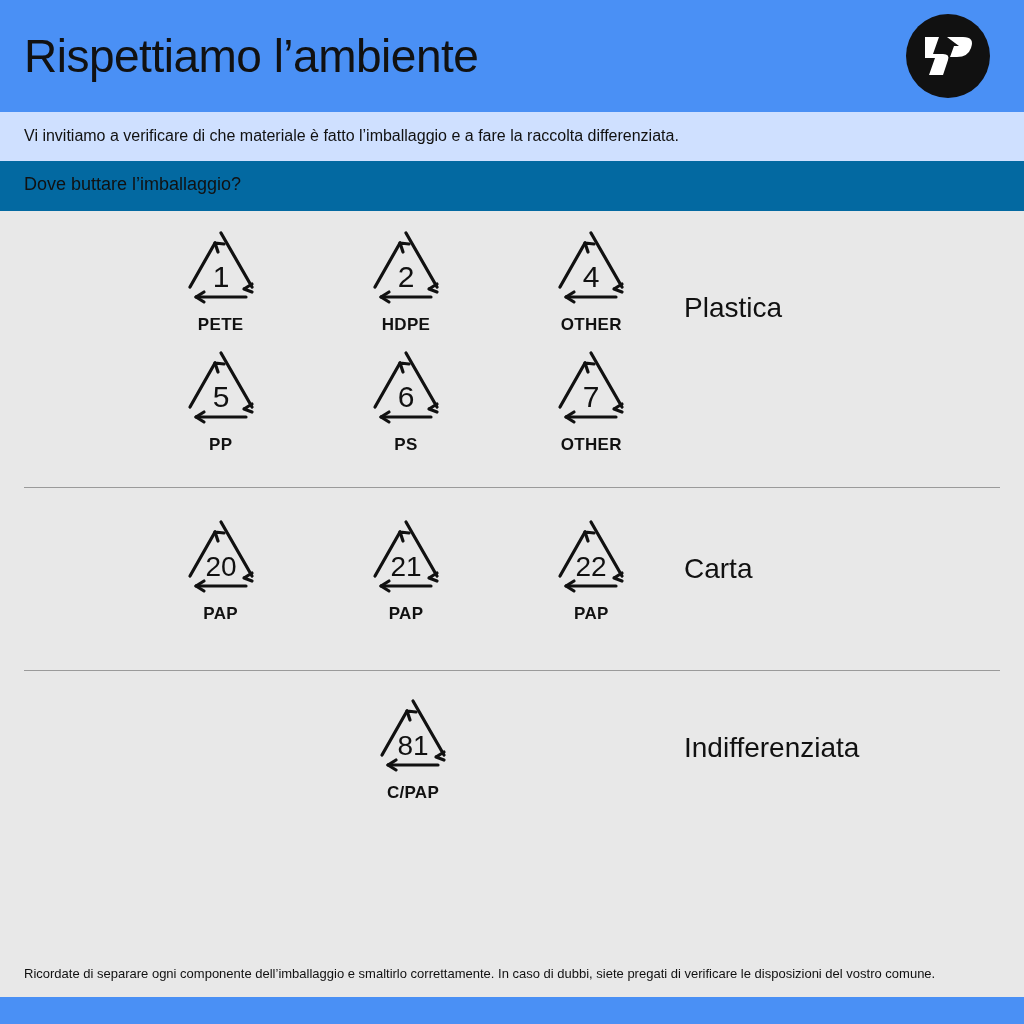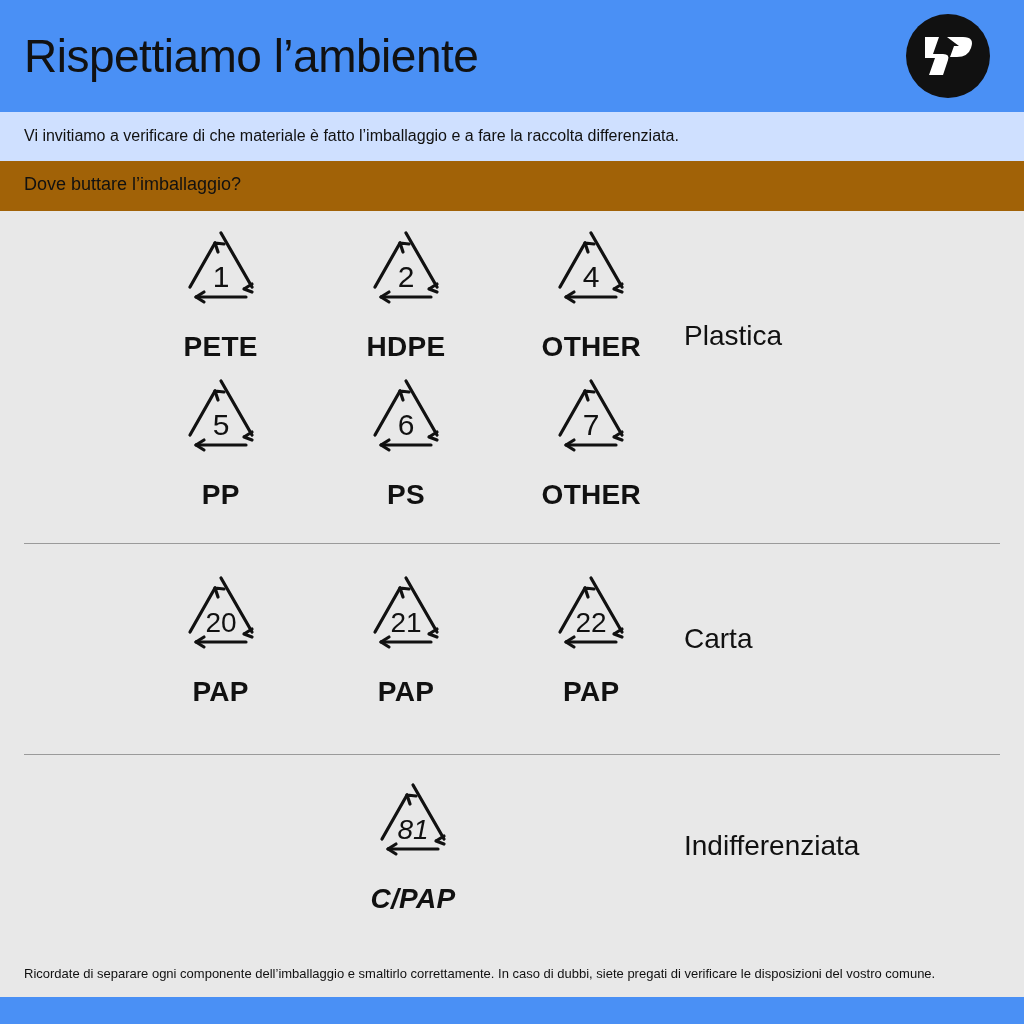--- a/index.html
+++ b/index.html
@@ -57,21 +57,21 @@
     background: #cfe0ff;
     padding: 14px 24px 16px 24px;
     box-sizing: border-box;
   }
   .subtitle-text {
     font-size: 16px;
     color: #111111;
     line-height: 1.2;
   }
   .question-band {
-    background: #a16207;
+    background: #0369a1;
     padding: 13px 24px 15px 24px;
     box-sizing: border-box;
   }
   .question-text {
     font-size: 18px;
     color: #111111;
     line-height: 1.2;
   }
 
   
@@ -101,24 +101,24 @@
     width: 100%;
   }
   .symbol {
     width: 190px;
     display: flex;
     flex-direction: column;
     align-items: center;
   }
   .symbol svg { display: block; }
   .symbol-label {
-    font-size: 28px;
+    font-size: 17px;
     font-weight: bold;
     color: #111111;
-    margin-top: 18px;
+    margin-top: 2px;
     letter-spacing: 0.3px;
   }
   .section-name {
     font-size: 28px;
     color: #111111;
     white-space: nowrap;
   }
   .divider {
     height: 1px;
     background: #9a9a9a;
@@ -320,21 +320,21 @@
           </div>
         </div>
       </div>
       <div class="section-name">Carta</div>
     </div>
 
     <div class="divider divider-2"></div>
 
     <div class="section other-section">
       <div class="section-symbols">
-        <div class="symbol-row" style="padding-left:294px;font-style:italic;">
+        <div class="symbol-row" style="padding-left:294px;">
           <div class="symbol">
             <svg width="110" height="88" viewBox="0 0 110 88">
               <g fill="none" stroke="#111111" stroke-width="3.2" stroke-linecap="round" stroke-linejoin="round">
                 <path d="M55 8 L86 62"></path>
                 <path d="M80 72 L30 72"></path>
                 <path d="M24 62 L49 18"></path>
                 <path d="M49 18 L58 19 M49 18 L52 27"></path>
                 <path d="M30 72 L38 67 M30 72 L38 77"></path>
                 <path d="M86 62 L78 59 M86 62 L78 67" transform="rotate(180 82 63)"></path>
               </g>

